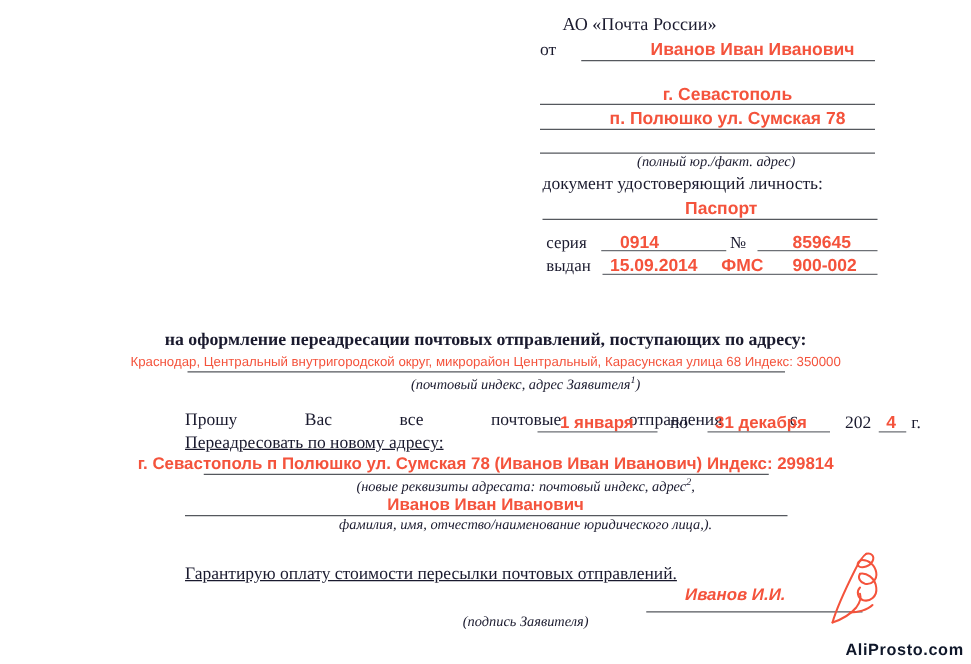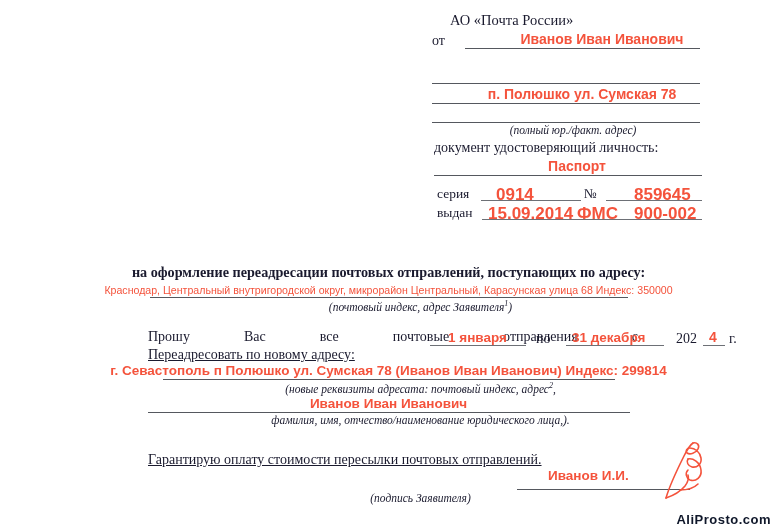--- a/index.html
+++ b/index.html
@@ -55,21 +55,21 @@
     text-align: center; font-size: 14px;
   }
   .cap {
     font-size: 11.5px;
     text-align: center;
     white-space: nowrap;
   }
 
   
   .pp-lbl { position: absolute; font-size: 13.5px; }
-  .pp-val { position: absolute; font-size: 17px; }
+  .pp-val { position: absolute; font-size: 14px; }
 
   
   .title1 {
     position: absolute; left: 0; width: 777px; top: 246px;
     text-align: center; font-size: 14.5px; font-weight: bold;
   }
   .title2 {
     position: absolute; left: 0; width: 777px; top: 264px;
     text-align: center; font-size: 14.2px; font-weight: bold;
   }
@@ -127,20 +127,21 @@
       <div class="hdr-org serif">АО «Почта России»</div>
     </div>
 
     <div class="hdr-line" style="height:20px;">
       <span class="lbl-ot serif">от</span>
       <span class="hdr-val-ctr fill">Иванов Иван Иванович</span>
     </div>
   </div>
   <div class="rule" style="left:465px; top:48px; width:235px;"></div>
 
+  <div class="abs fill" style="left:432px; top:67px; width:300px; text-align:center; font-size:14px;">г. Севастополь</div>
   <div class="rule" style="left:432px; top:83px; width:268px;"></div>
 
   <div class="abs fill" style="left:432px; top:86px; width:300px; text-align:center; font-size:14px;">п. Полюшко ул. Сумская 78</div>
   <div class="rule" style="left:432px; top:103px; width:268px;"></div>
 
   <div class="abs fill" style="left:432px; top:106px; width:300px; text-align:center; font-size:14px;"></div>
   <div class="rule" style="left:432px; top:122px; width:268px;"></div>
 
   <div class="cap serif ital abs" style="left:432px; top:124px; width:282px;">(полный юр./факт. адрес)</div>
 
@@ -192,21 +193,21 @@
     <span>(новые реквизиты адресата: почтовый индекс, адрес</span><span class="sup">2</span><span>,</span>
   </div>
 
   <div class="abs fill" style="left:0; top:396px; width:777px; text-align:center; font-size:13.5px;">Иванов Иван Иванович</div>
   <div class="rule" style="left:148px; top:412px; width:482px;"></div>
 
   <div class="cap-center" style="top:414px;">фамилия, имя, отчество/наименование юридического лица,).</div>
 
   <div class="body-line serif" style="left:148px; top:452px;">Гарантирую оплату стоимости пересылки почтовых отправлений.</div>
 
-  <div class="sig-name fill" style="left:548px; top:468px;">Иванов И.И.</div>
+  <div class="sig-name fill" style="left:548px; top:468px;font-style:italic;">Иванов И.И.</div>
   <div class="rule" style="left:517px; top:489px; width:173px;"></div>
 
   <svg class="abs" style="left:640px; top:440px;" width="80" height="62" viewBox="0 0 80 62">
     <g fill="none" stroke="#F4533C" stroke-width="1.6" stroke-linecap="round">
       <path d="M26,58 C30,44 38,28 44,16 C47,10 50,5 53,3"></path>
       <path d="M53,3 C57,2 60,5 58,9 C56,13 50,15 47,13 C45,11 47,8 50,8
                C55,8 60,12 61,18 C62,24 57,28 52,27 C48,26 46,22 48,19"></path>
       <path d="M48,19 C53,18 60,22 61,30 C62,37 56,42 50,40 C46,38 45,33 48,30"></path>
       <path d="M26,58 C32,56 40,52 45,46 C48,42 49,38 48,35"></path>
       <path d="M40,50 C46,50 54,48 58,44"></path>

